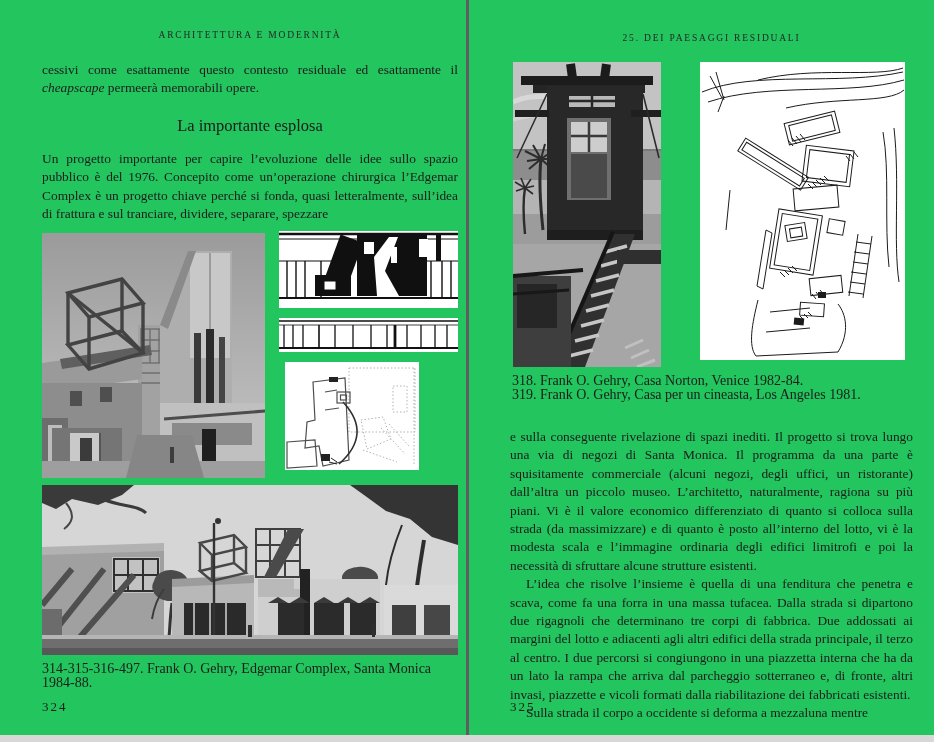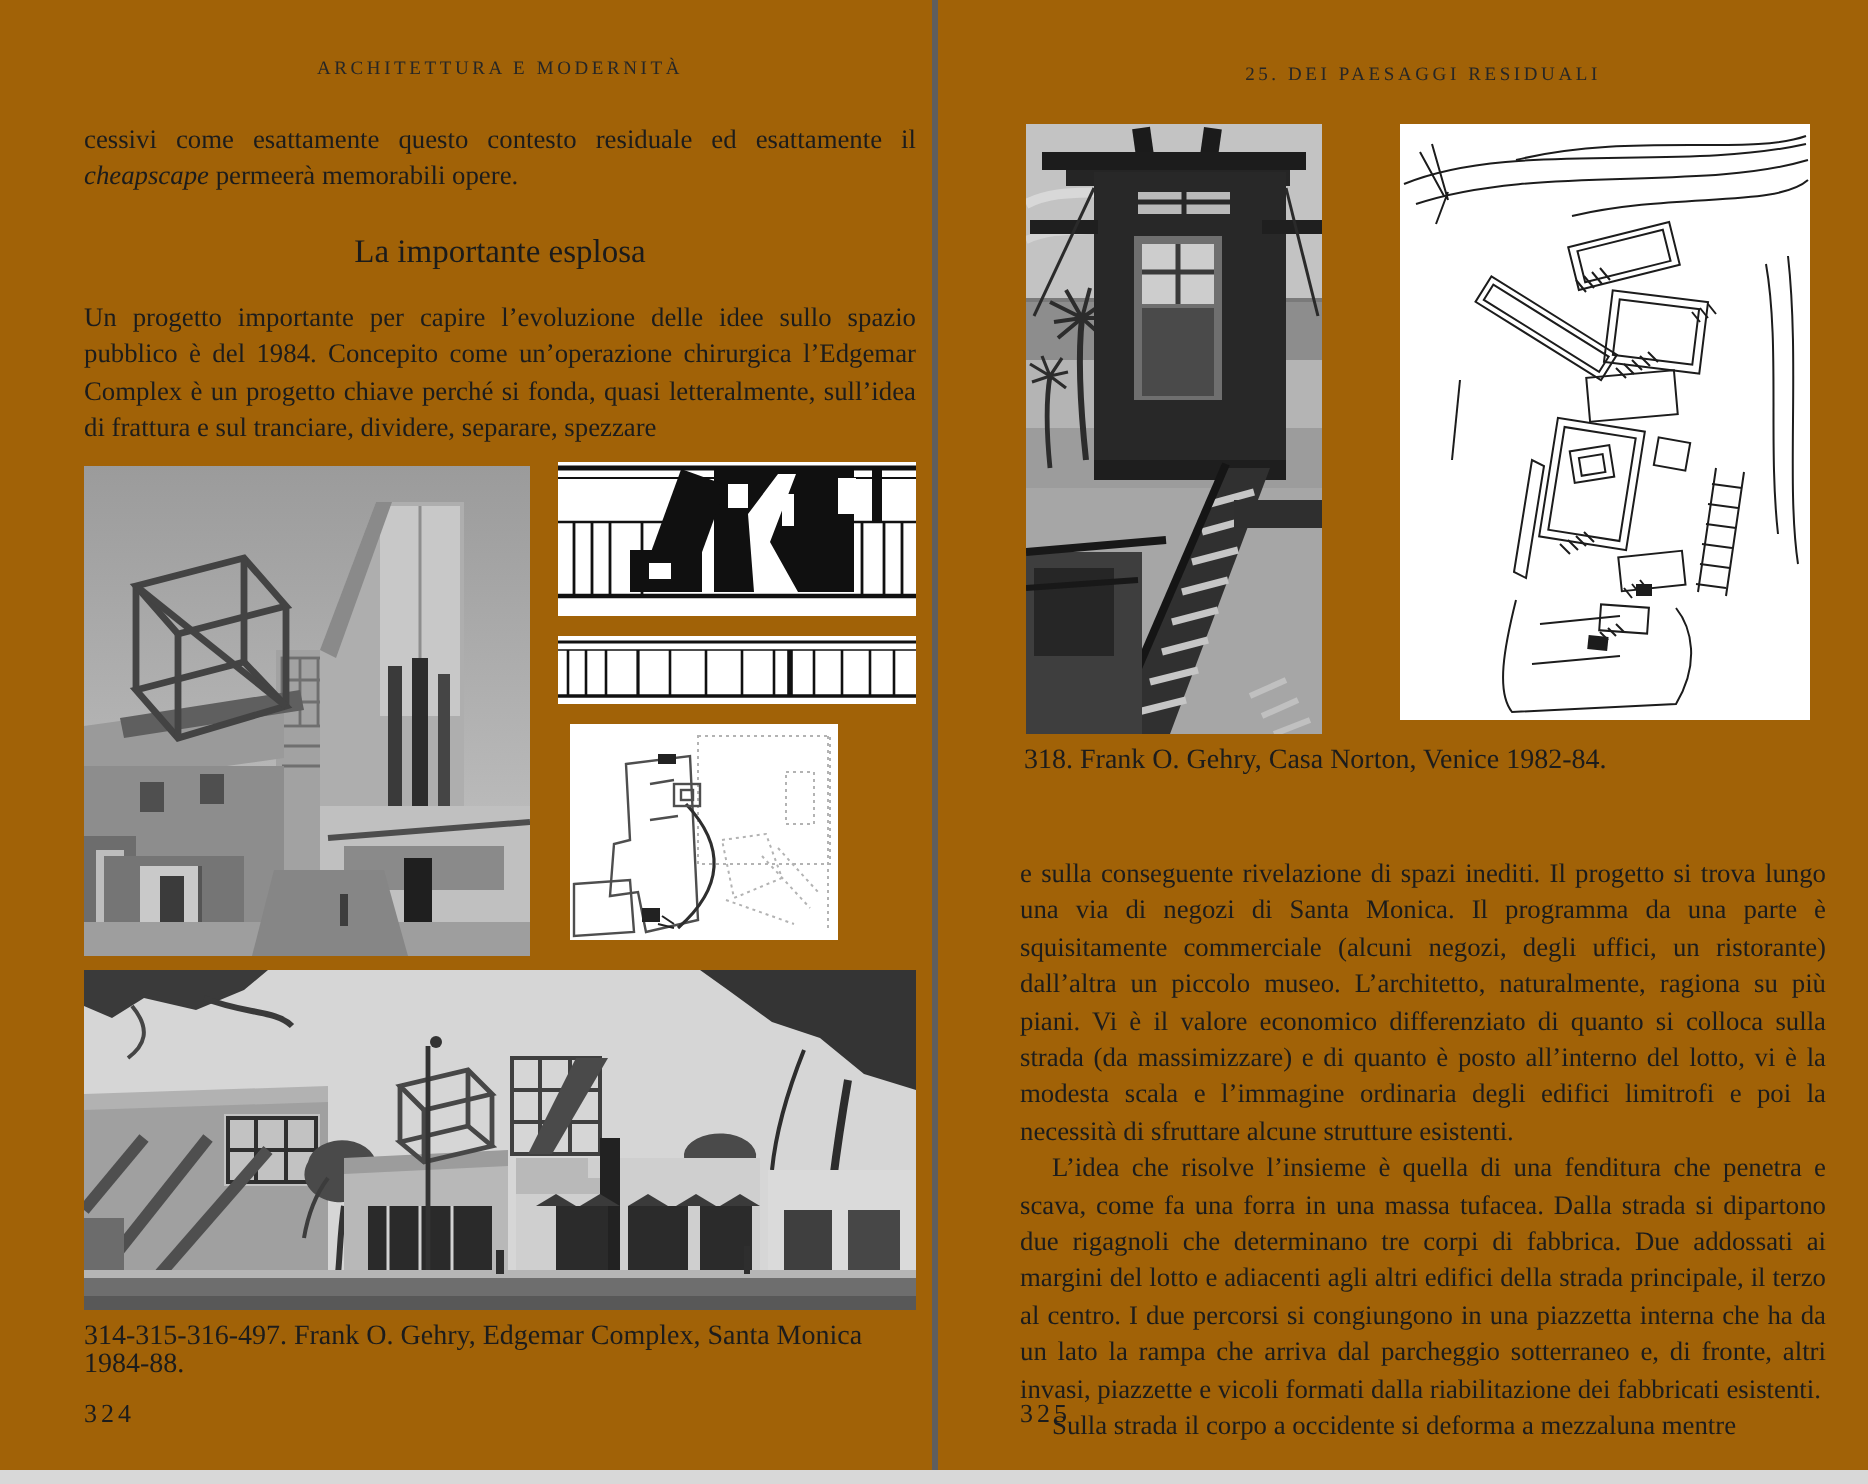--- a/index.html
+++ b/index.html
@@ -1,16 +1,16 @@
 <!DOCTYPE html>
 <html lang="it"><head>
 <meta charset="utf-8">
 <style>
   html,body{margin:0;padding:0;background:#ffffff;}
-  .spread{position:relative;width:934px;height:742px;background:#a16207;overflow:hidden;
+  .spread{position:relative;width:934px;height:742px;background:#22c55e;overflow:hidden;
           font-family:"Liberation Serif", serif;color:#1c1c1c;}
   .abs{position:absolute;}
   .page{position:absolute;top:0;height:742px;}
   .running-header{width:100%;text-align:center;font-size:9.5px;letter-spacing:1.8px;color:#262626;}
   .body-text{font-size:13.4px;line-height:18.4px;text-align:justify;hyphens:auto;}
   .indent{text-indent:16px;}
   .section-heading{width:100%;text-align:center;font-size:16.5px;color:#1b1b1b;}
   .caption{font-size:14px;line-height:14px;color:#1c1c1c;}
   .page-number{width:100%;text-align:left;font-size:13px;letter-spacing:2px;}
   .gutter{position:absolute;left:466px;top:0;width:3px;height:742px;background:#5e5e5e;}
@@ -26,21 +26,21 @@
   <div class="page" style="left:42px;width:416px;">
 
     <div class="abs running-header" style="top:30px;">ARCHITETTURA E MODERNITÀ</div>
 
     <div class="abs body-text" style="top:61px;left:0;width:416px;">
       <span>cessivi come esattamente questo contesto residuale ed esattamente il </span><em class="term">cheapscape</em><span> permeerà memorabili opere.</span>
     </div>
 
     <div class="abs section-heading" style="top:116px;">La importante esplosa</div>
 
-    <div class="abs body-text" style="top:150px;left:0;width:416px;">Un progetto importante per capire l’evoluzione delle idee sullo spazio pubblico è del 1984. Concepito come un’operazione chirurgica l’Edgemar Complex è un progetto chiave perché si fonda, quasi letteralmente, sull’idea di frattura e sul tranciare, dividere, separare, spezzare</div>
+    <div class="abs body-text" style="top:150px;left:0;width:416px;">Un progetto importante per capire l’evoluzione delle idee sullo spazio pubblico è del 1976. Concepito come un’operazione chirurgica l’Edgemar Complex è un progetto chiave perché si fonda, quasi letteralmente, sull’idea di frattura e sul tranciare, dividere, separare, spezzare</div>
 
     <div class="abs fig" style="left:0;top:233px;width:223px;height:245px;">
       <svg viewBox="0 0 223 245" preserveAspectRatio="none">
         <defs>
           <linearGradient id="skyA" x1="0" y1="0" x2="0" y2="1">
             <stop offset="0" stop-color="#9b9b9b"></stop>
               <stop offset="1" stop-color="#c7c7c7"></stop>
           </linearGradient>
         </defs>
         <rect width="223" height="245" fill="url(#skyA)"></rect>
@@ -402,20 +402,21 @@
           <path d="M146 94 l4 5 m0 -7 l4 5 m0 -7 l4 5"></path>
         </g>
         <g fill="#1c1c1c">
           <rect x="94" y="256" width="10" height="7" transform="rotate(6 99 259)"></rect>
           <rect x="118" y="230" width="8" height="6"></rect>
         </g>
       </svg>
     </div>
 
     <div class="abs caption" style="top:374px;left:2px;width:400px;">318.  Frank O. Gehry, Casa Norton, Venice 1982-84.</div>
+    <div class="abs caption" style="top:388px;left:2px;width:400px;">319.  Frank O. Gehry, Casa per un cineasta, Los Angeles 1981.</div>
 
     <div class="abs" style="top:428px;left:0;width:403px;">
       <div class="body-text">e sulla conseguente rivelazione di spazi inediti. Il progetto si trova lungo una via di negozi di Santa Monica. Il programma da una parte è squisitamente commerciale (alcuni negozi, degli uffici, un ristorante) dall’altra un piccolo museo. L’architetto, naturalmente, ragiona su più piani. Vi è il valore economico differenziato di quanto si colloca sulla strada (da massimizzare) e di quanto è posto all’interno del lotto, vi è la modesta scala e l’immagine ordinaria degli edifici limitrofi e poi la necessità di sfruttare alcune strutture esistenti.</div>
       <div class="body-text indent">L’idea che risolve l’insieme è quella di una fenditura che penetra e scava, come fa una forra in una massa tufacea. Dalla strada si dipartono due rigagnoli che determinano tre corpi di fabbrica. Due addossati ai margini del lotto e adiacenti agli altri edifici della strada principale, il terzo al centro. I due percorsi si congiungono in una piazzetta interna che ha da un lato la rampa che arriva dal parcheggio sotterraneo e, di fronte, altri invasi, piazzette e vicoli formati dalla riabilitazione dei fabbricati esistenti.</div>
       <div class="body-text indent">Sulla strada il corpo a occidente si deforma a mezzaluna mentre</div>
     </div>
 
     <div class="abs page-number" style="top:699px;">325</div>
   </div>
 

